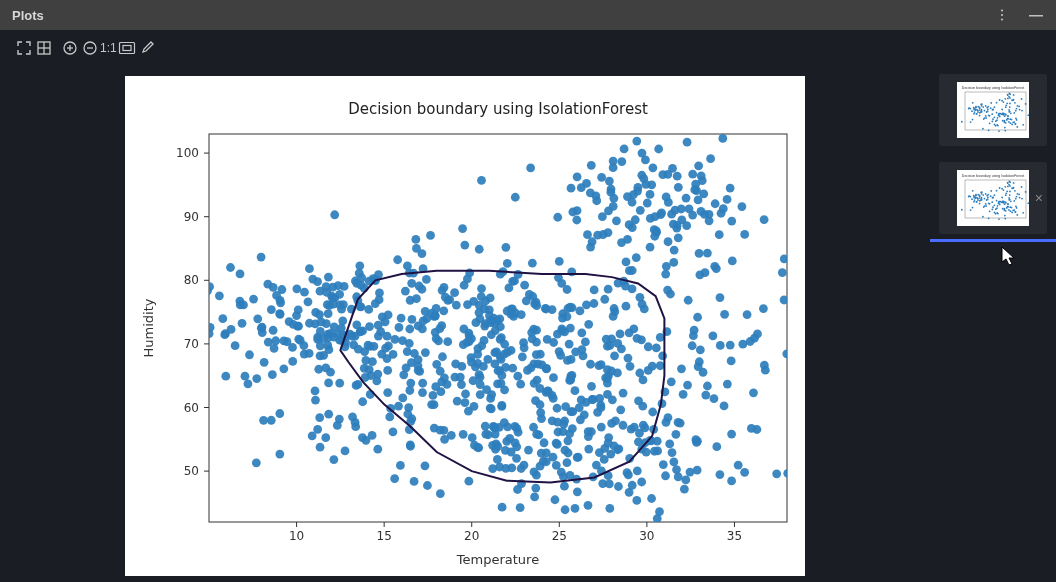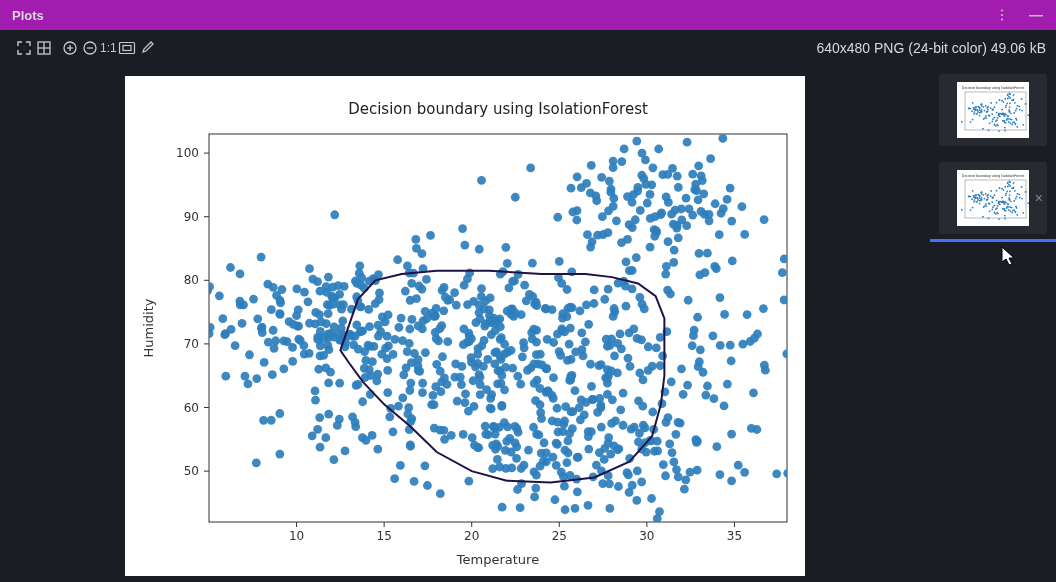--- a/index.html
+++ b/index.html
@@ -7,21 +7,21 @@
   width: 1056px;
   height: 582px;
   background: #1a1d23;
   font-family: -apple-system, BlinkMacSystemFont, "Segoe UI", sans-serif;
   color: #e0e0e0;
   overflow: hidden;
   position: relative;
 }
 .titlebar {
   height: 30px;
-  background: #a21caf;
+  background: #404040;
   display: flex;
   align-items: center;
   padding: 0 12px;
   justify-content: space-between;
 }
 .title-left { font-size: 13px; font-weight: 600; color: #d8d8d8; }
 .title-right { display: flex; gap: 18px; align-items: center; }
 .title-right .icon-btn { width:16px; height:16px; display:flex; align-items:center; justify-content:center; cursor:pointer; color:#c0c0c0; }
 .toolbar {
   height: 36px;
@@ -163,21 +163,20 @@
           <rect x="1.5" y="1.5" width="15" height="11" rx="1"></rect>
           <rect x="5" y="4.5" width="8" height="5"></rect>
         </svg>
     </div>
     <div class="tool-btn">
       <svg width="16" height="16" viewBox="0 0 16 16" fill="none" stroke="currentColor" stroke-width="1.3">
           <path d="M12 2l2 2-7 7-3 1 1-3 7-7z"></path>
         </svg>
     </div>
   </div>
-  <div class="tool-right">640x480 PNG (24-bit color) 49.06 kB</div>
 </div>
 
 <div class="main">
   <div class="plot-area">
     <div class="plot-canvas">
       <svg id="chart-svg" width="680" height="500" viewBox="0 0 680 500">
         <defs>
             <clipPath id="plotclip">
               <rect x="84" y="58" width="578" height="388"></rect>
             </clipPath>

